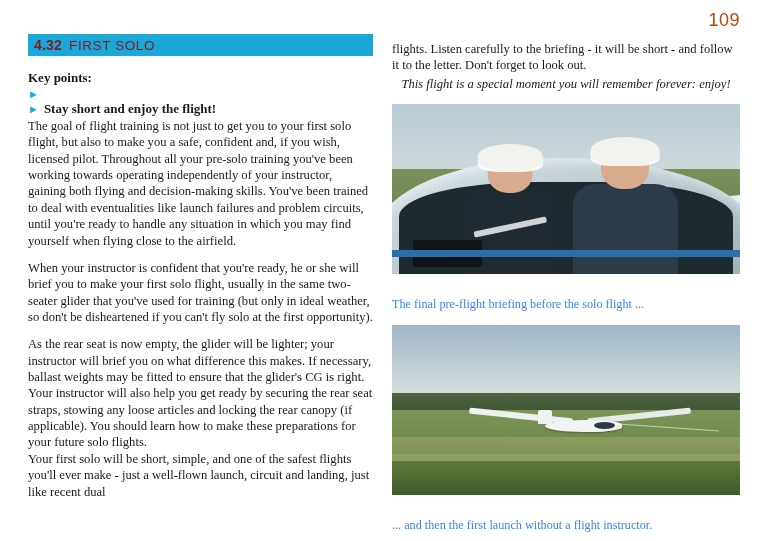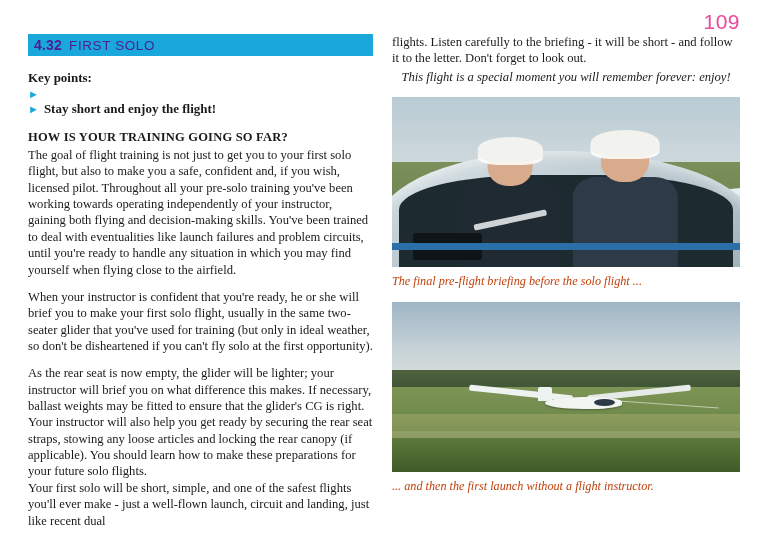--- a/index.html
+++ b/index.html
@@ -21,41 +21,41 @@
     height: 541px;
     box-sizing: border-box;
     background: #ffffff;
   }
   
   .page-number {
     position: absolute;
     top: 10px;
     right: 28px;
     font-family: "Liberation Sans", sans-serif;
-    font-size: 21px;
-    color: #ec4899;
+    font-size: 18px;
+    color: #c2410c;
     letter-spacing: 0.5px;
   }
   
   .col-left {
     position: absolute;
     left: 28px;
     top: 34px;
     width: 345px;
   }
   .col-right {
     position: absolute;
     left: 392px;
-    top: 34px;
+    top: 41px;
     width: 348px;
   }
   
   .section-bar {
     background: #1aa8db;
-    color: #4c1d95;
+    color: #7f1d1d;
     height: 22px;
     display: flex;
     align-items: center;
     padding-left: 6px;
     font-family: "Liberation Sans", sans-serif;
     box-sizing: border-box;
     margin-bottom: 14px;
   }
   .section-num {
     font-weight: bold;
@@ -115,25 +115,24 @@
     margin: 0;
   }
   .photo {
     width: 348px;
     height: 170px;
     position: relative;
     overflow: hidden;
     background: #5a7a8c;
   }
   .caption {
-    font-style: italic;
     font-size: 12.2px;
-    margin-top: 7px;
+    margin-top: 23px;
     margin-bottom: 13px;
-    color: #c2410c;
+    color: #3b82f6;
   }
   
   .p1-sky {
     position: absolute; left:0; top:0; width:100%; height:42%;
     background: linear-gradient(#b9cbd4, #cfd9dc);
   }
   .p1-field {
     position: absolute; left:0; top:38%; width:100%; height:28%;
     background: linear-gradient(#7b8f5a, #6e8450);
   }
@@ -264,21 +263,20 @@
     <div class="keypoints-label">Key points:</div>
 
     <div class="keypoint">
       <span class="tri">►</span>
     </div>
     <div class="keypoint">
       <span class="tri">►</span>
       <span>Stay short and enjoy the flight!</span>
     </div>
 
-    <div class="subhead">HOW IS YOUR TRAINING GOING SO FAR?</div>
 
     <p class="body">The goal of flight training is not just to get you to your first solo flight, but also to make you a safe, confident and, if you wish, licensed pilot. Throughout all your pre-solo training you've been working towards operating independently of your instructor, gaining both flying and decision-making skills. You've been trained to deal with eventualities like launch failures and problem circuits, until you're ready to handle any situation in which you may find yourself when flying close to the airfield.</p>
     <p class="body">When your instructor is confident that you're ready, he or she will brief you to make your first solo flight, usually in the same two-seater glider that you've used for training (but only in ideal weather, so don't be disheartened if you can't fly solo at the first opportunity).</p>
     <p class="body tight">As the rear seat is now empty, the glider will be lighter; your instructor will brief you on what difference this makes. If necessary, ballast weights may be fitted to ensure that the glider's CG is right. Your instructor will also help you get ready by securing the rear seat straps, stowing any loose articles and locking the rear canopy (if applicable). You should learn how to make these preparations for your future solo flights.</p>
     <p class="body tight">Your first solo will be short, simple, and one of the safest flights you'll ever make - just a well-flown launch, circuit and landing, just like recent dual</p>
   </div>
 
   <div class="col-right">
 
     <p class="body" style="margin-bottom:2px;">flights. Listen carefully to the briefing - it will be short - and follow it to the letter. Don't forget to look out.</p>

